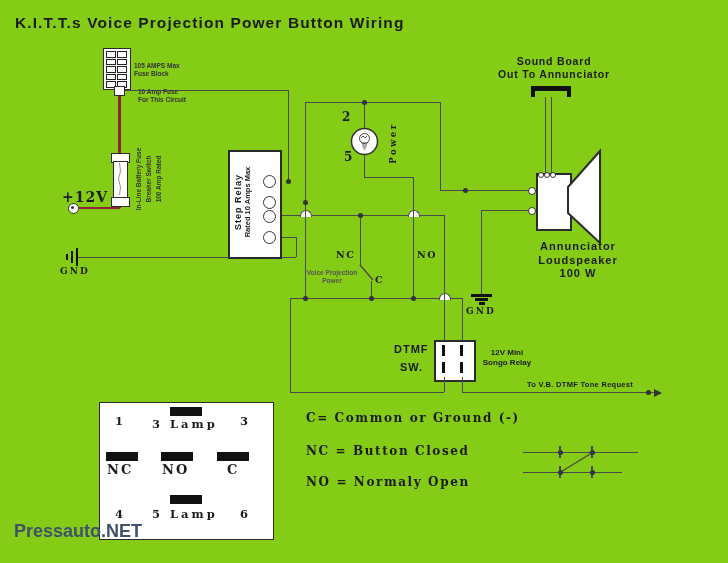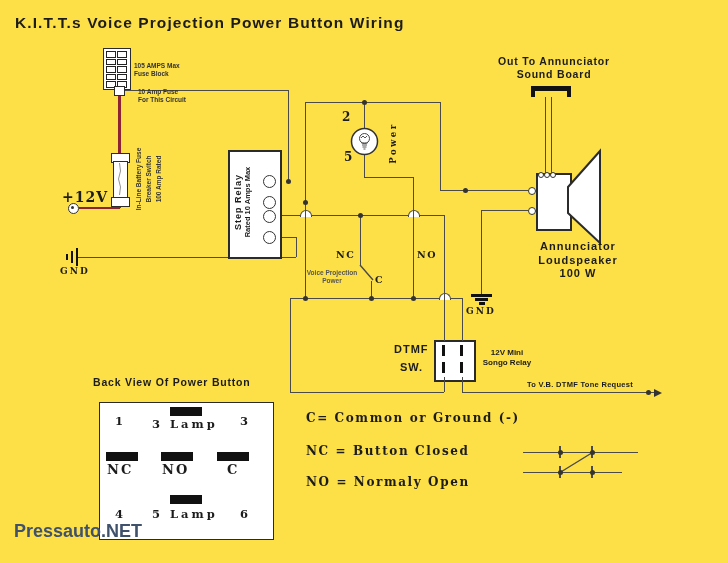--- a/index.html
+++ b/index.html
@@ -1,16 +1,16 @@
 <!DOCTYPE html>
 <html><head>
 <meta charset="utf-8">
 <style>
   html,body{margin:0;padding:0;background:#fff;}
-  #stage{position:relative;width:728px;height:563px;background:#fde047;overflow:hidden;
+  #stage{position:relative;width:728px;height:563px;background:#84cc16;overflow:hidden;
          font-family:"Liberation Sans",sans-serif;color:#1c1c1c;}
   .abs{position:absolute;}
   .hw{position:absolute;height:1.3px;background:#4a4a4a;z-index:1;}
   .vw{position:absolute;width:1.3px;background:#4a4a4a;z-index:3;}
   .redw{background:#8e2433;z-index:2;}
   .hop{position:absolute;width:10px;height:6px;background:#fff;border:1.3px solid #4a4a4a;
        border-bottom:none;border-radius:6px 6px 0 0;z-index:2;}
   .dot{position:absolute;width:5px;height:5px;border-radius:50%;background:#333;z-index:5;}
   .term{position:absolute;border:1.5px solid #333;border-radius:50%;background:#fff;z-index:4;}
   .box{position:absolute;border:2px solid #2b2b2b;background:#fff;z-index:2;}
@@ -148,22 +148,22 @@
   <svg style="left:358px;top:262px;" width="20" height="22">
     <line x1="2" y1="3" x2="15" y2="18" stroke="#4a4a4a" stroke-width="1.4"></line>
   </svg>
   <div class="lbl serif-b" style="left:375px;top:274px;font-size:9.5px;">C</div>
   <div class="lbl" style="left:300px;top:269px;width:64px;text-align:center;font-size:6.5px;font-weight:bold;color:#555;line-height:8px;">
     <div>Voice Projection</div>
     <div>Power</div>
   </div>
 
   <div class="lbl sans-b" style="left:484px;top:55px;width:140px;text-align:center;font-size:10.5px;letter-spacing:0.8px;line-height:13px;">
+    <div>Sound Board</div>
     <div>Out To Annunciator</div>
-    <div>Sound Board</div>
   </div>
   <div class="bar" style="left:531px;top:86px;width:40px;height:5px;"></div>
   <div class="bar" style="left:531px;top:86px;width:4px;height:11px;"></div>
   <div class="bar" style="left:567px;top:86px;width:4px;height:11px;"></div>
 
   <div class="box" style="left:536px;top:173px;width:32px;height:54px;"></div>
   <svg style="left:566px;top:149px;" width="38" height="96">
     <polygon points="2,38 34,2 34,94 2,64" stroke="#2b2b2b" stroke-width="2" fill="#fff"></polygon>
   </svg>
   <div class="term" style="left:538px;top:171.5px;width:4px;height:4px;border-width:1px;"></div>
@@ -189,21 +189,20 @@
   <div class="bar" style="left:460px;top:362px;width:3px;height:11px;"></div>
   <div class="lbl sans-b" style="left:394px;top:343px;font-size:11px;letter-spacing:1px;">DTMF</div>
   <div class="lbl sans-b" style="left:400px;top:361px;font-size:11px;letter-spacing:1px;">SW.</div>
   <div class="lbl sans-b" style="left:478px;top:348px;width:58px;text-align:center;font-size:8px;line-height:9.5px;">
     <div>12V Mini</div>
     <div>Songo Relay</div>
   </div>
   <div class="lbl sans-b" style="left:527px;top:380px;font-size:7.5px;letter-spacing:0.3px;">To V.B. DTMF Tone Request</div>
   <div class="abs" style="left:654px;top:388.5px;width:0;height:0;border-left:8px solid #333;border-top:4.5px solid transparent;border-bottom:4.5px solid transparent;z-index:5;"></div>
 
-  <div class="lbl sans-b" style="left:93px;top:376px;font-size:10.5px;letter-spacing:0.8px;">Back View Of Power Button</div>
   <div class="box" style="left:99px;top:402px;width:173px;height:136px;border-width:1.5px;"></div>
   <div class="bar" style="left:170px;top:407px;width:32px;height:9px;"></div>
   <div class="lbl serif-b" style="left:115px;top:414px;font-size:11.5px;">1</div>
   <div class="lbl serif-b" style="left:152px;top:417px;font-size:11.5px;letter-spacing:3px;">3 Lamp</div>
   <div class="lbl serif-b" style="left:240px;top:414px;font-size:11.5px;">3</div>
   <div class="bar" style="left:106px;top:452px;width:32px;height:9px;"></div>
   <div class="bar" style="left:161px;top:452px;width:32px;height:9px;"></div>
   <div class="bar" style="left:217px;top:452px;width:32px;height:9px;"></div>
   <div class="lbl serif-b" style="left:107px;top:462px;font-size:13px;letter-spacing:2px;">NC</div>
   <div class="lbl serif-b" style="left:162px;top:462px;font-size:13px;letter-spacing:2px;">NO</div>

